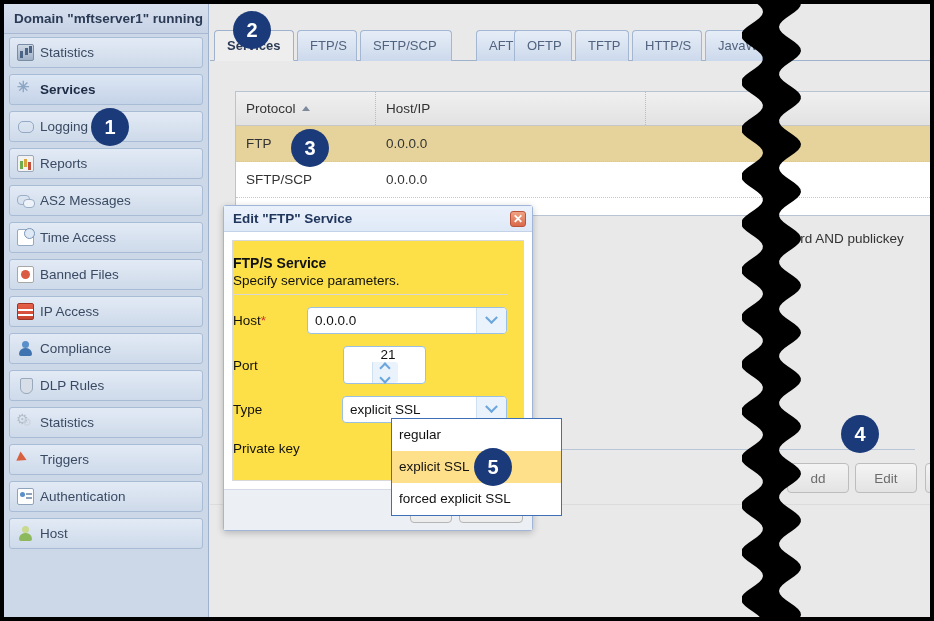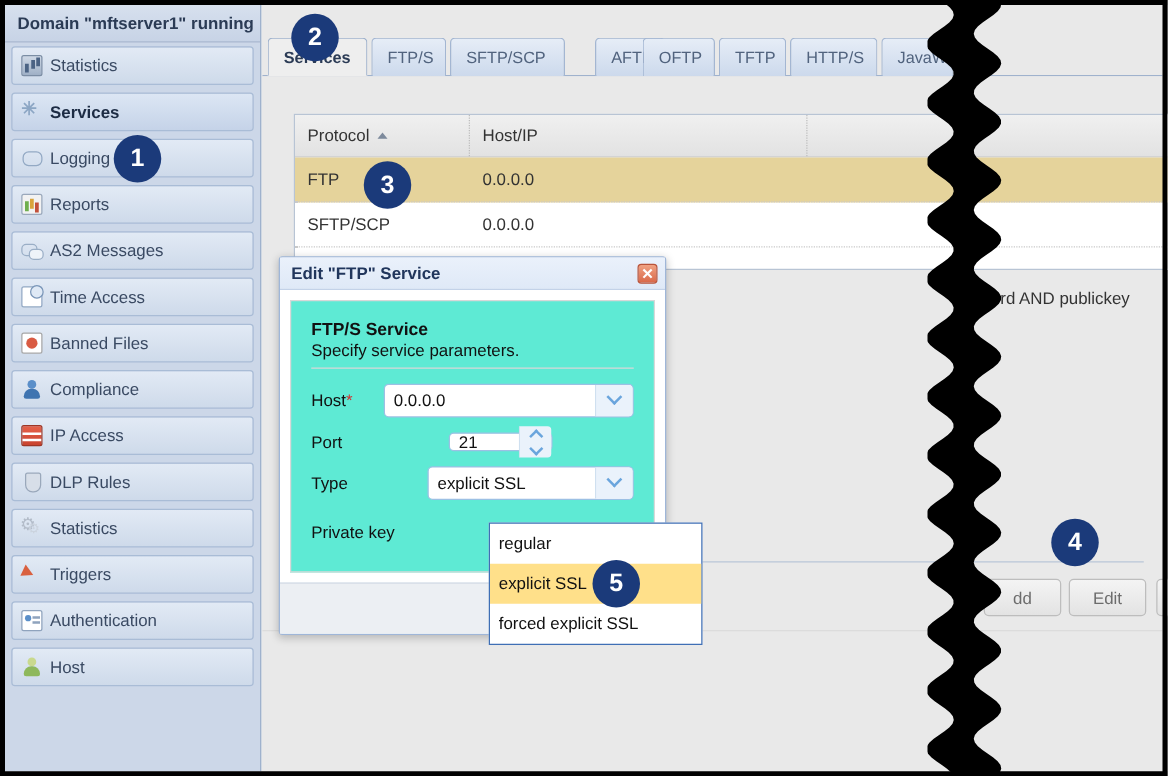--- a/index.html
+++ b/index.html
@@ -169,21 +169,21 @@
   #dlg-title .ttl { flex:1; white-space:nowrap; overflow:hidden; }
   #dlg-close {
     width:16px; height:16px; border-radius:3px;
     background:linear-gradient(#f0a282,#d9694a);
     border:1px solid #b9543a;
     color:#fff; font-size:12px; font-weight:bold;
     display:flex; align-items:center; justify-content:center;
     line-height:1;
   }
   #dlg-body { background:#fff; padding:8px; }
-  #dlg-inner { border:1px solid #d8d8d8; padding:14px 16px 18px 16px; background:#5eead4; }
+  #dlg-inner { border:1px solid #d8d8d8; padding:14px 16px 18px 0; background:#fde047; }
   .wiz-title { font-size:14px; font-weight:bold; color:#111; }
   .wiz-sub { font-size:13.5px; color:#111; margin-top:2px; padding-bottom:6px; border-bottom:1px solid #d8d8d8; }
   .formrow { display:flex; align-items:center; margin-top:12px; }
   .flabel { width:110px; font-size:13.5px; color:#111; white-space:nowrap; }
   .req { color:#d32f2f; }
   .fctl { position:relative; }
 
   .combo {
     width:200px; height:27px;
     border:1px solid #9cc0e4; border-radius:4px;
@@ -192,22 +192,22 @@
   }
   .combo .val { flex:1; padding-left:7px; white-space:nowrap; overflow:hidden; }
   .combo .arrow {
     width:30px; height:25px; background:#eaf2fb;
     border-left:1px solid #cfe0f0; border-radius:0 3px 3px 0;
     display:flex; align-items:center; justify-content:center;
   }
   .chev { width:9px; height:9px; border-right:2px solid #6aa5dd; border-bottom:2px solid #6aa5dd;
     transform:rotate(45deg) translate(-2px,-2px); }
 
-  .spin { width:83px; height:15px; border:1px solid #9cc0e4; border-radius:4px; background:#fff;
-    display:flex; align-items:center; font-size:13.5px; color:#111; }
+  .spin { width:83px; height:38px; border:1px solid #9cc0e4; border-radius:4px; background:#fff;
+    display:flex; align-items:center; font-size:13.5px; color:#111;flex-direction:column; }
   .spin .val { flex:1; padding-left:7px; }
   .spin .btns { width:26px; height:25px; background:#eaf2fb; border-left:1px solid #cfe0f0;
     border-radius:0 3px 3px 0; display:flex; flex-direction:column; align-items:center; justify-content:center; }
   .spin .up, .spin .dn { width:8px;height:8px; border-right:2px solid #6aa5dd; border-bottom:2px solid #6aa5dd; }
   .spin .up { transform:rotate(-135deg); margin-bottom:1px; }
   .spin .dn { transform:rotate(45deg); margin-top:1px; }
 
   .combo.typebox { width:165px; }
 
   #dlg-foot {
@@ -274,26 +274,26 @@
         </div>
         <div class="nav-item">
           <span class="ico ico-time"></span>
           <span>Time Access</span>
         </div>
         <div class="nav-item">
           <span class="ico ico-banned"></span>
           <span>Banned Files</span>
         </div>
         <div class="nav-item">
+          <span class="ico ico-ipaccess"></span>
+          <span>IP Access</span>
+        </div>
+        <div class="nav-item">
           <span class="ico ico-comp"></span>
           <span>Compliance</span>
-        </div>
-        <div class="nav-item">
-          <span class="ico ico-ipaccess"></span>
-          <span>IP Access</span>
         </div>
         <div class="nav-item">
           <span class="ico ico-dlp"></span>
           <span>DLP Rules</span>
         </div>
         <div class="nav-item">
           <span class="ico ico-conn"></span>
           <span>Statistics</span>
         </div>
         <div class="nav-item">

